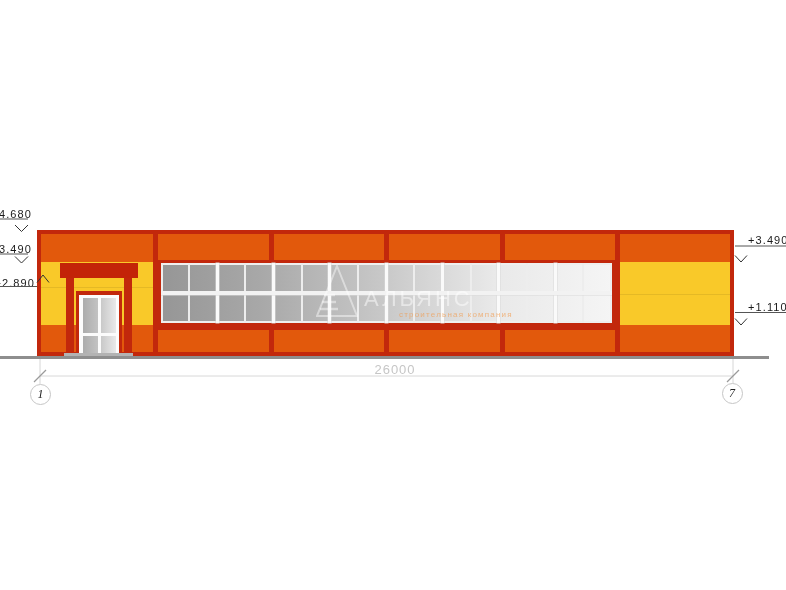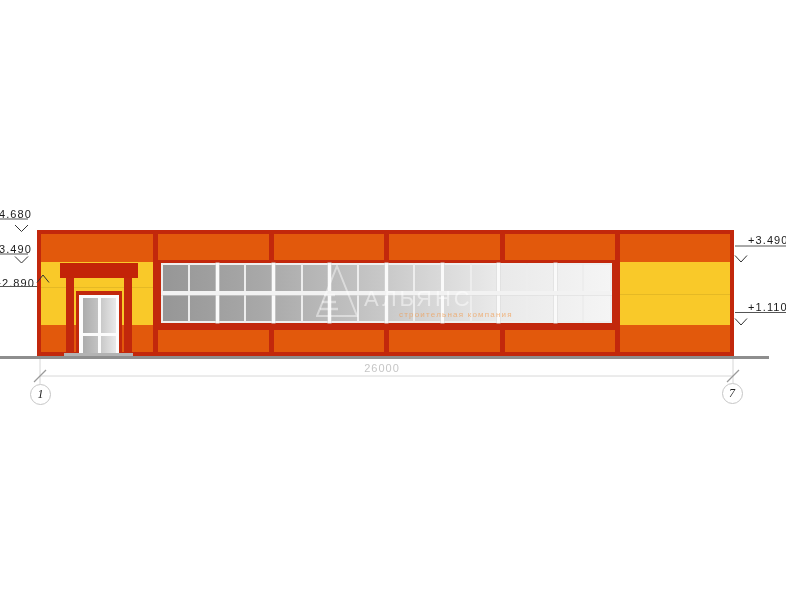--- a/index.html
+++ b/index.html
@@ -47,21 +47,21 @@
 
   
   .elev-text{font-size:11px;letter-spacing:1.1px;color:#1a1a1a;white-space:nowrap;}
   .elev-left{width:60px;text-align:right;}
   .elev-lt{left:-28px;top:207.5px;}
   .elev-lm{left:-28px;top:243px;}
   .elev-ll{left:-25px;top:276.5px;}
   .elev-rt{left:748px;top:234px;}
   .elev-rl{left:748px;top:301px;}
 
-  .dim-text{left:332px;top:362px;width:100px;text-align:center;font-size:11px;
+  .dim-text{left:345px;top:362px;width:100px;text-align:center;font-size:13px;
             letter-spacing:1px;color:var(--dim-gray,#C6C6C6);}
   .axis-bubble{width:19px;height:19px;border:1px solid #c6c6c6;border-radius:50%;
                background:#fff;text-align:center;line-height:19px;
                font-family:"Liberation Serif", serif;font-style:italic;font-size:12px;color:#222;}
   .axis-left{left:30px;top:384px;}
   .axis-right{left:721.5px;top:383px;}
 
   .linework{left:0;top:0;width:786px;height:590px;pointer-events:none;}
 
   

